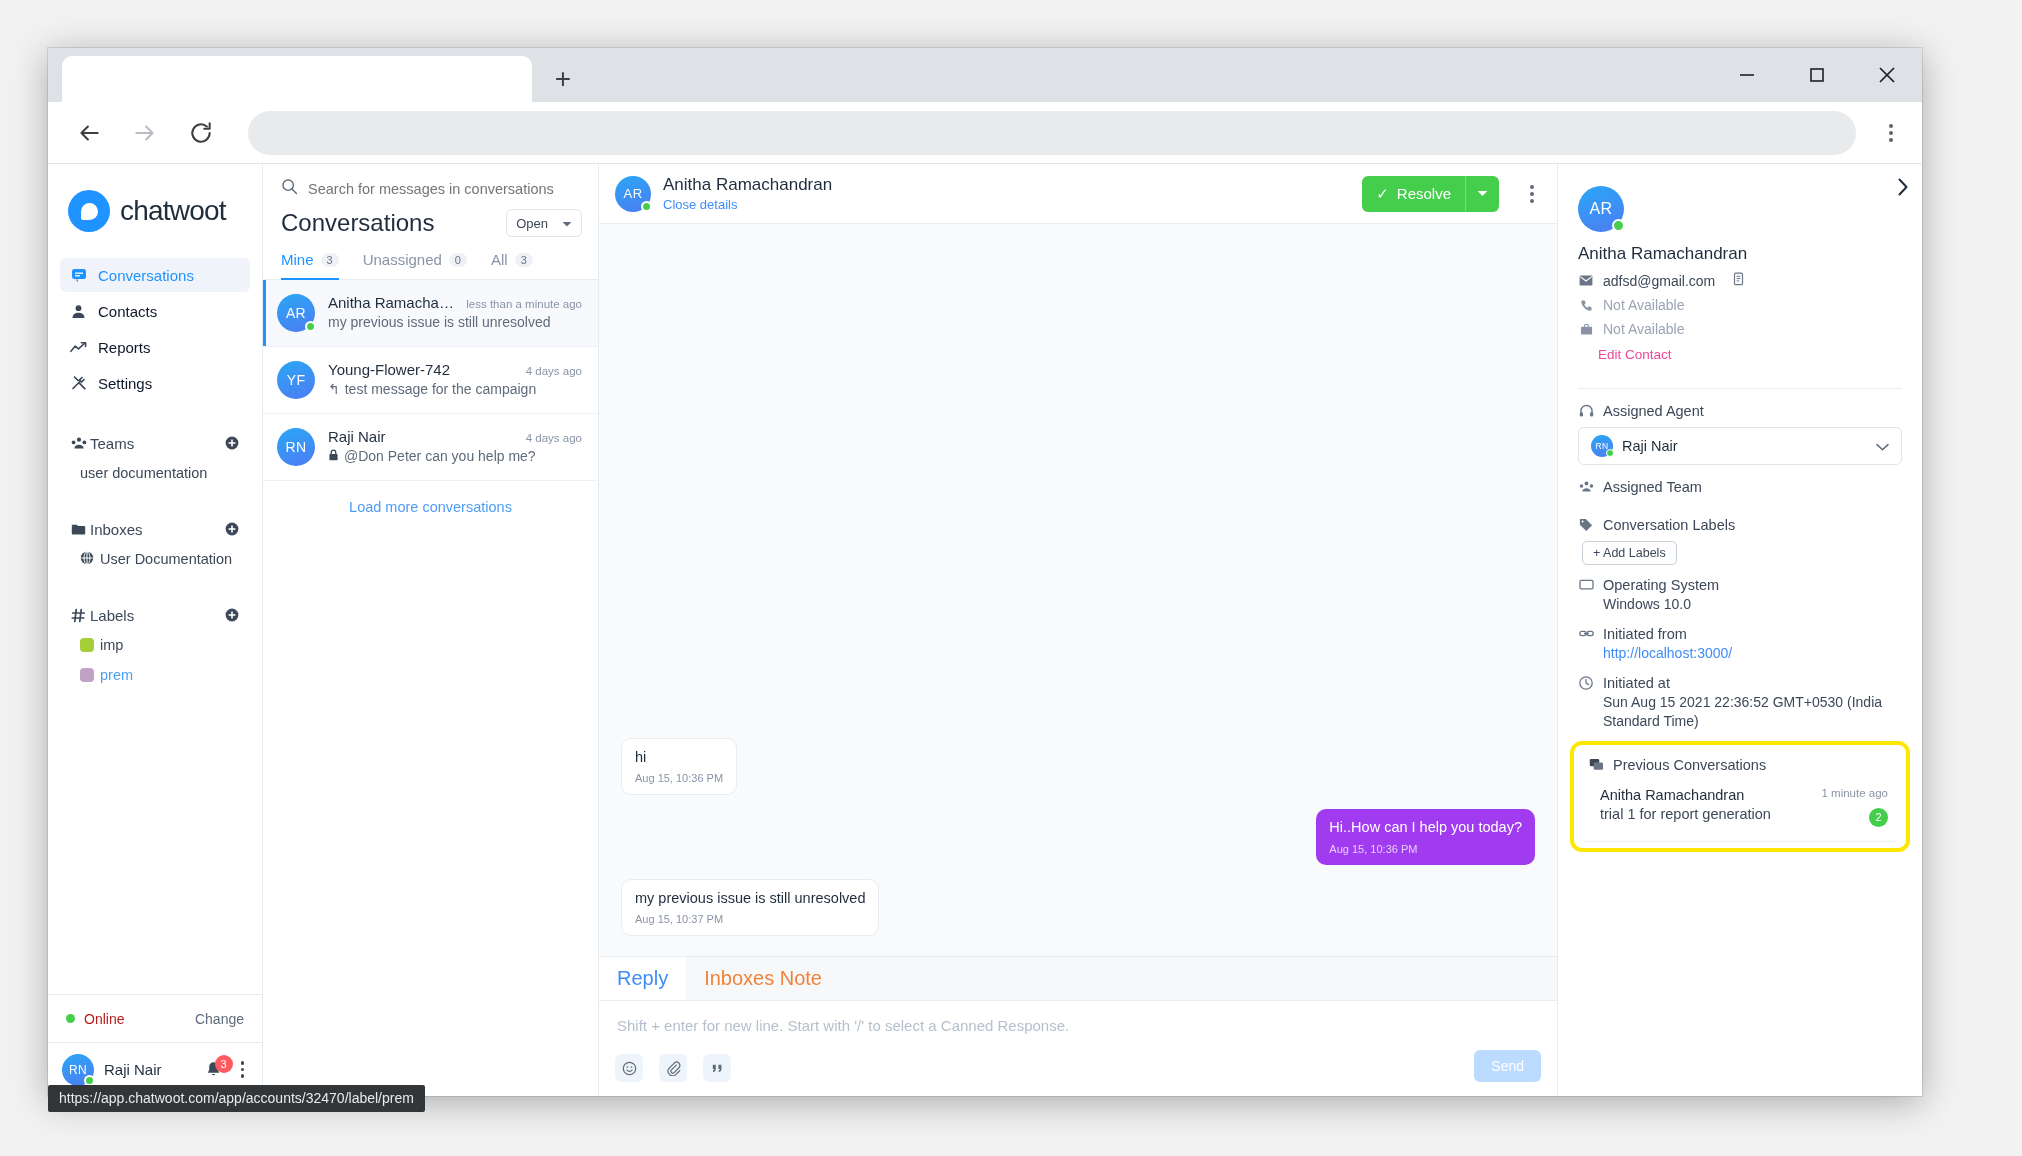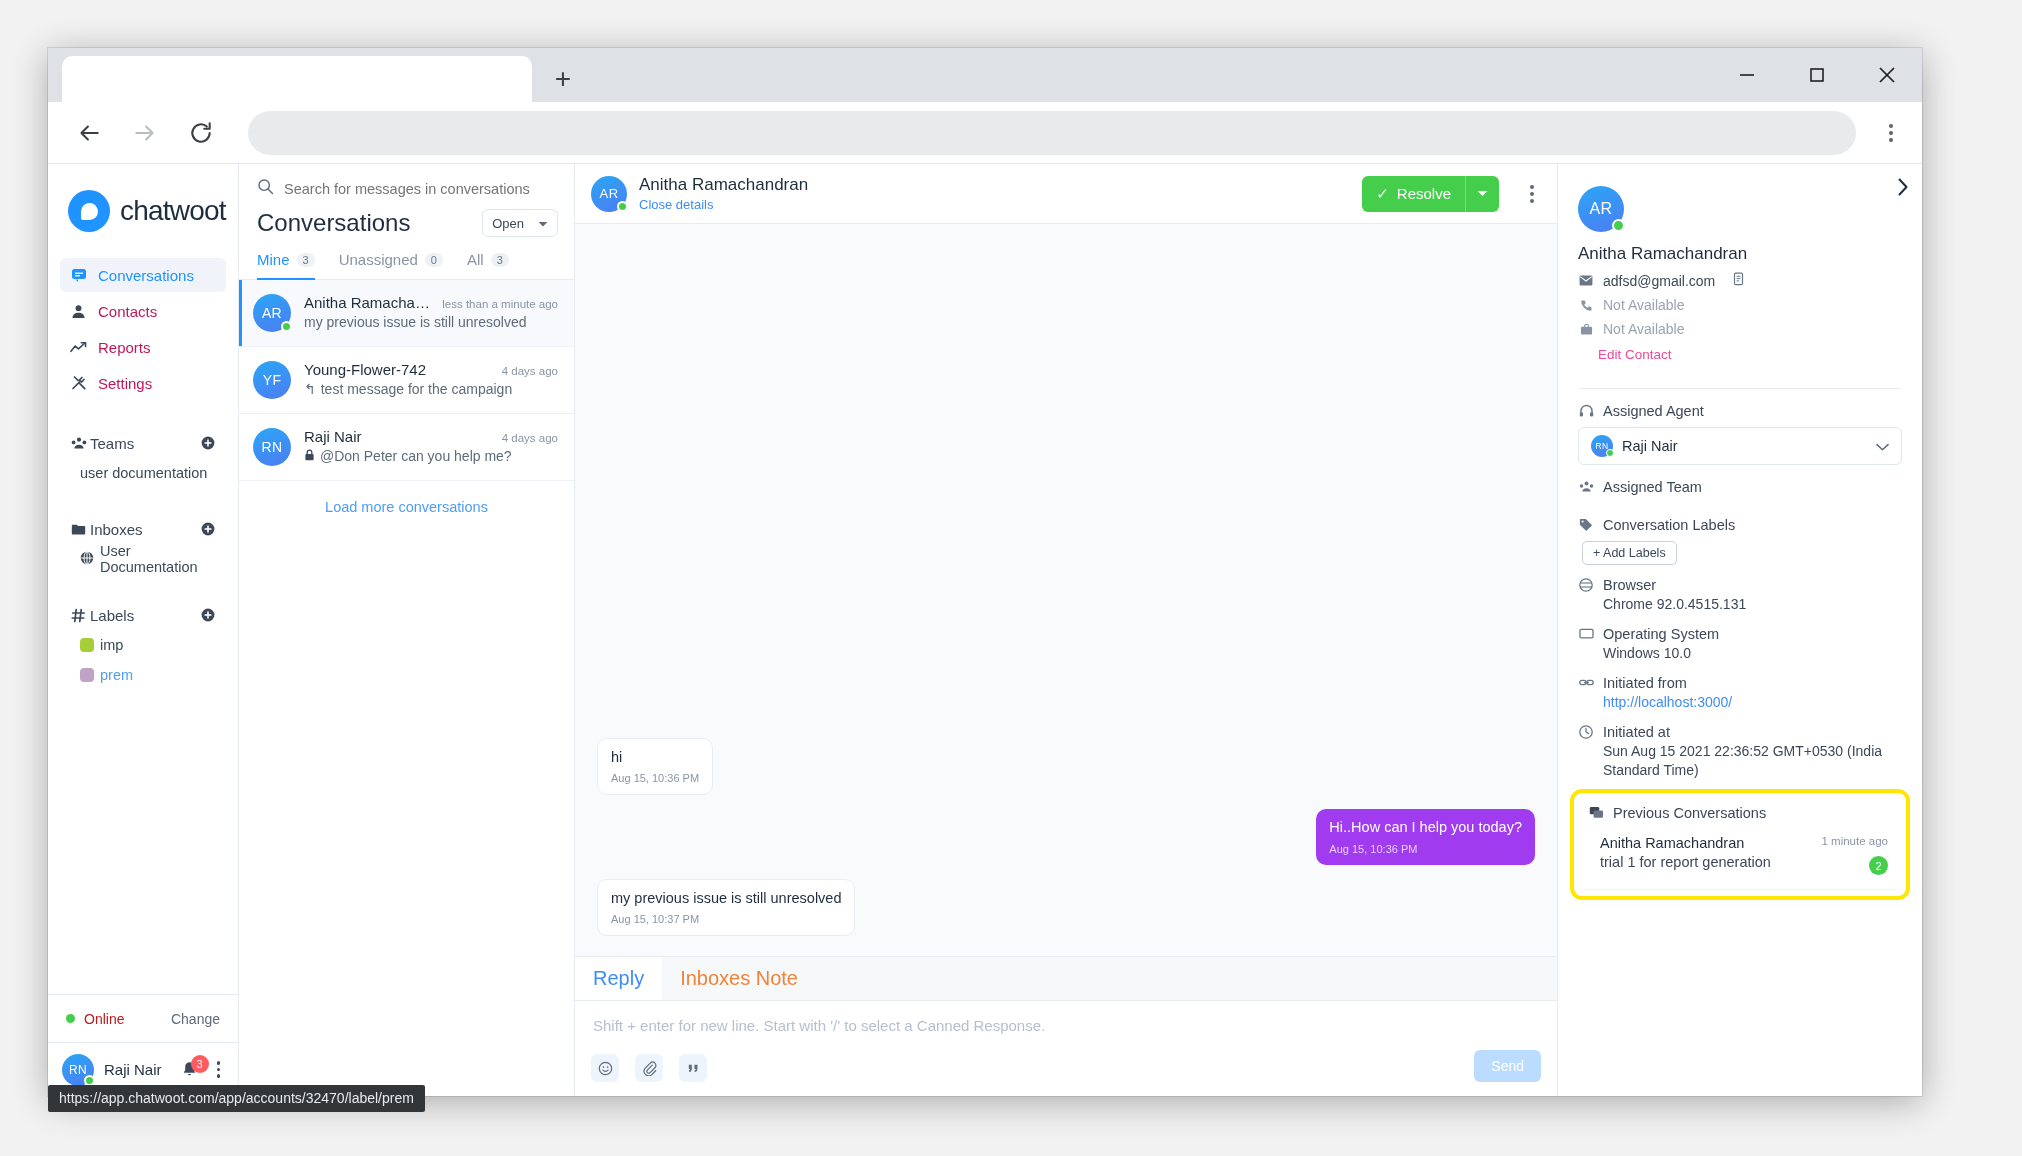--- a/index.html
+++ b/index.html
@@ -84,21 +84,21 @@
   #browser-menu-button i {
     width: 4px; height: 4px; background: #5f6368; border-radius: 50%; display: block;
   }
   
   #app {
     flex: 1; display: flex; min-height: 0; background: #ffffff;
     position: relative;
   }
   
   #sidebar {
-    width: 191px; flex: none;
+    width: 215px; flex: none;
     border-right: 1px solid #e7ecf0;
     display: flex; flex-direction: column;
     background: #ffffff;
   }
   #brand {
     display: flex; align-items: center; gap: 10px;
     padding: 26px 0 26px 20px;
   }
   #brand-mark {
     width: 42px; height: 42px; border-radius: 50%;
@@ -111,21 +111,21 @@
     border-radius: 9px 9px 9px 2px;
   }
   #brand-name {
     font-size: 28px; letter-spacing: -.8px; color: #1f2d3d; font-weight: 400;
   }
   .nav-section { padding: 0 12px; }
   .nav-item {
     display: flex; align-items: center; gap: 11px;
     height: 34px; padding: 0 10px; margin-bottom: 2px;
     border-radius: 6px; cursor: pointer;
-    font-size: 15px; color: #be185d;
+    font-size: 15px; color: #0f172a;
   }
   .nav-item.active { background: #f0f4fa; color: #1f93ff; font-weight: 400; }
   .nav-icon { width: 17px; display: flex; align-items: center; justify-content: center; flex: none; }
   .nav-gap { height: 26px; }
   .group-head {
     display: flex; align-items: center; gap: 3px;
     height: 30px; padding: 0 10px; font-size: 15px; color: #3c4858;
   }
   .group-head .plus {
     margin-left: auto; width: 16px; height: 16px;
@@ -876,33 +876,20 @@
                 <svg width="14" height="14" viewBox="0 0 14 14">
                     <path d="M6.8 0.9 13.1 7.2 7.2 13.1 0.9 6.8V0.9z" fill="#6a7686"></path>
                     <circle cx="3.6" cy="3.6" r="1" fill="#fff"></circle>
                   </svg>
               </span>
               <span>Conversation Labels</span>
             </div>
             <div id="add-labels">+ Add Labels</div>
           </div>
 
-          <div class="meta-block">
-            <div class="sec-head" style="margin-bottom:0;">
-              <span class="contact-ico">
-                <svg width="14" height="14" viewBox="0 0 14 14">
-                    <circle cx="7" cy="7" r="6.2" fill="none" stroke="#6a7686" stroke-width="1.3"></circle>
-                    <line x1="1" y1="5" x2="13" y2="5" stroke="#6a7686" stroke-width="1.1"></line>
-                    <line x1="1" y1="9" x2="13" y2="9" stroke="#6a7686" stroke-width="1.1"></line>
-                  </svg>
-              </span>
-              <span>Browser</span>
-            </div>
-            <div class="meta-value">Chrome 92.0.4515.131</div>
-          </div>
 
           <div class="meta-block">
             <div class="sec-head" style="margin-bottom:0;">
               <span class="contact-ico">
                 <svg width="15" height="12" viewBox="0 0 15 12">
                     <rect x="1" y="1.4" width="13" height="8.4" rx="1.2" fill="none" stroke="#6a7686" stroke-width="1.3"></rect>
                   </svg>
               </span>
               <span>Operating System</span>
             </div>

